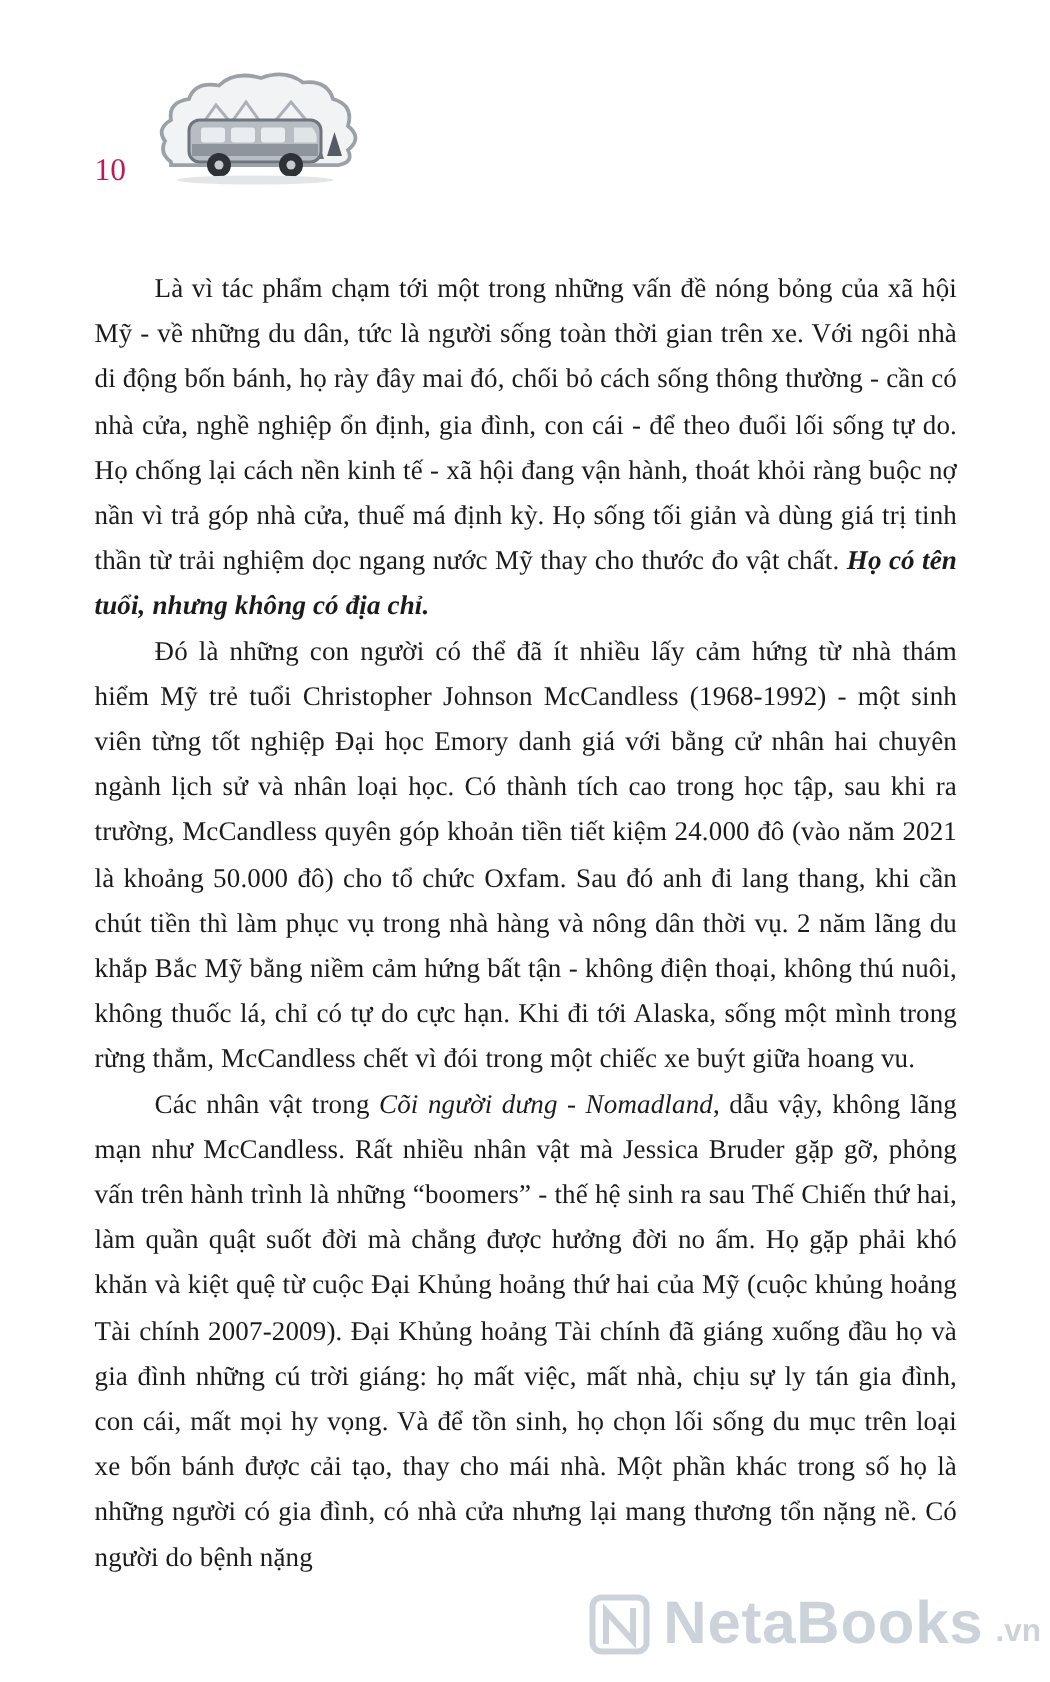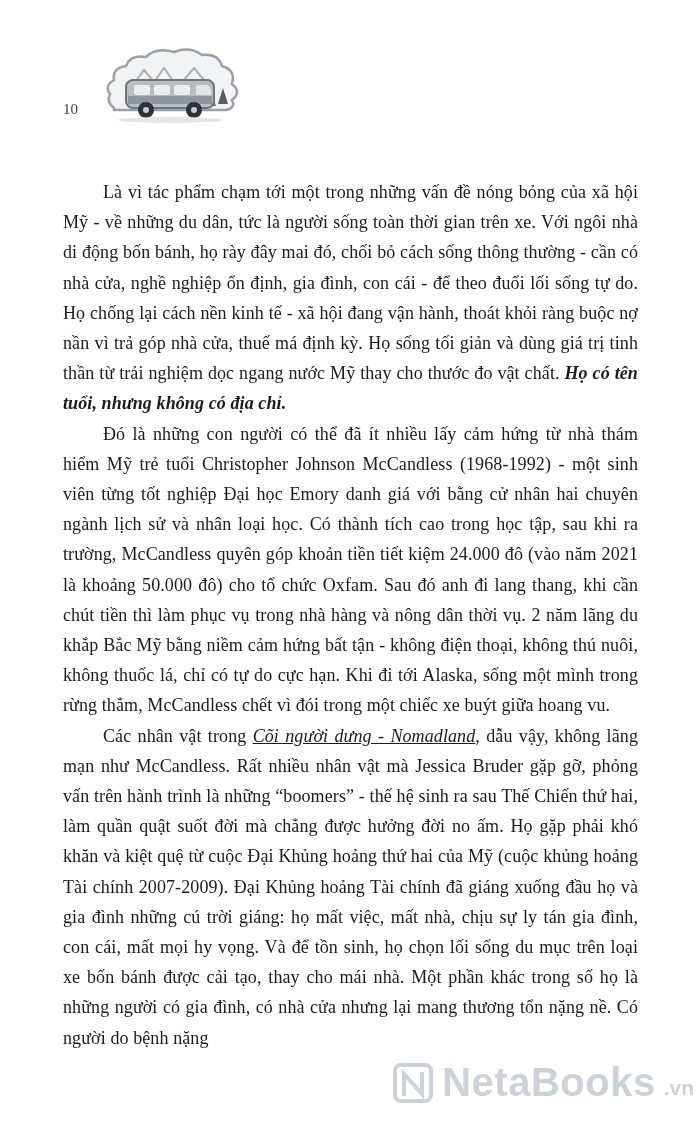--- a/index.html
+++ b/index.html
@@ -9,43 +9,43 @@
     background: #ffffff;
     position: relative;
     font-family: "Liberation Serif", serif;
     color: #1b1b1b;
     overflow: hidden;
   }
   .page-number {
     position: absolute;
     left: 63px;
     top: 101px;
-    font-size: 15px;
-    color: #404040;
+    font-size: 21px;
+    color: #be185d;
   }
   .illustration {
     position: absolute;
     left: 100px;
     top: 44px;
     width: 145px;
     height: 84px;
   }
   .text-block {
     position: absolute;
     left: 63px;
     top: 177px;
     width: 575px;
     text-align: justify;
     font-size: 18px;
     line-height: 30.2px;
     letter-spacing: 0.1px;
   }
   .text-block p { margin: 0; text-indent: 40px; }
   .bi { font-weight: bold; font-style: italic; }
-  .it { font-style: italic; text-decoration: underline; }
+  .it { font-style: italic; }
   .watermark {
     position: absolute;
     right: 6px;
     bottom: 16px;
     display: flex;
     align-items: center;
     gap: 8px;
     opacity: 0.62;
     pointer-events: none;
   }

